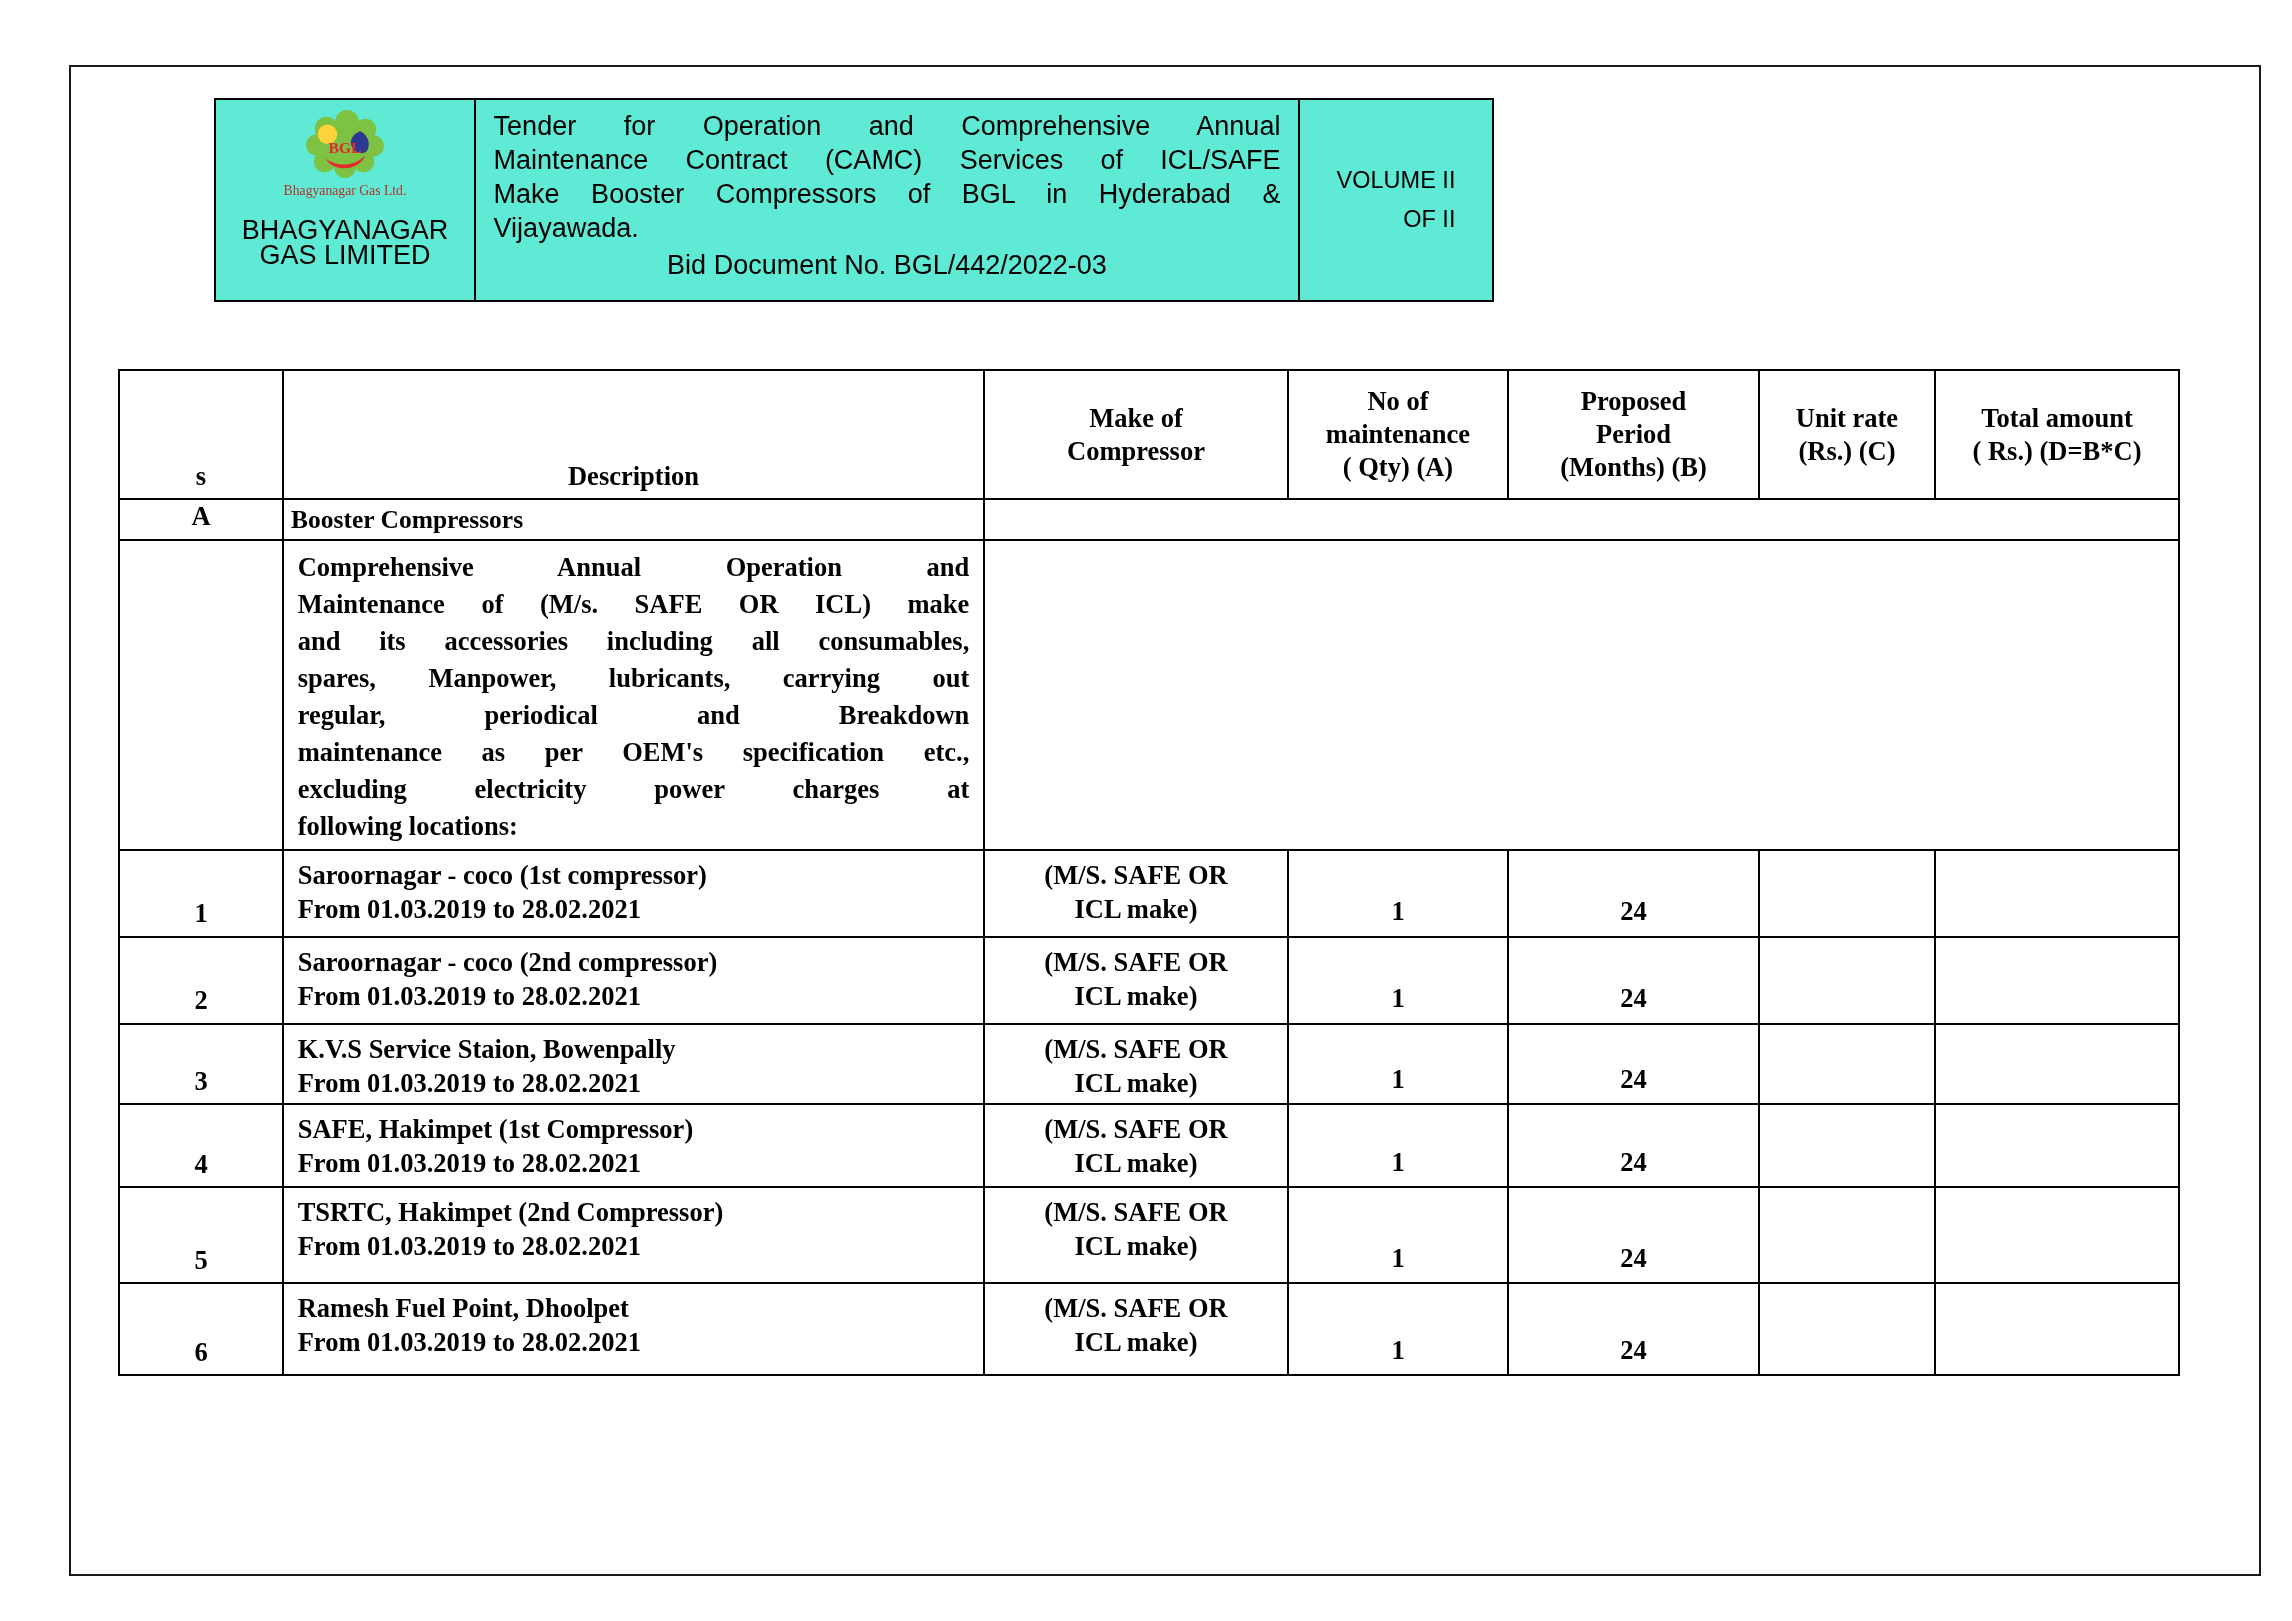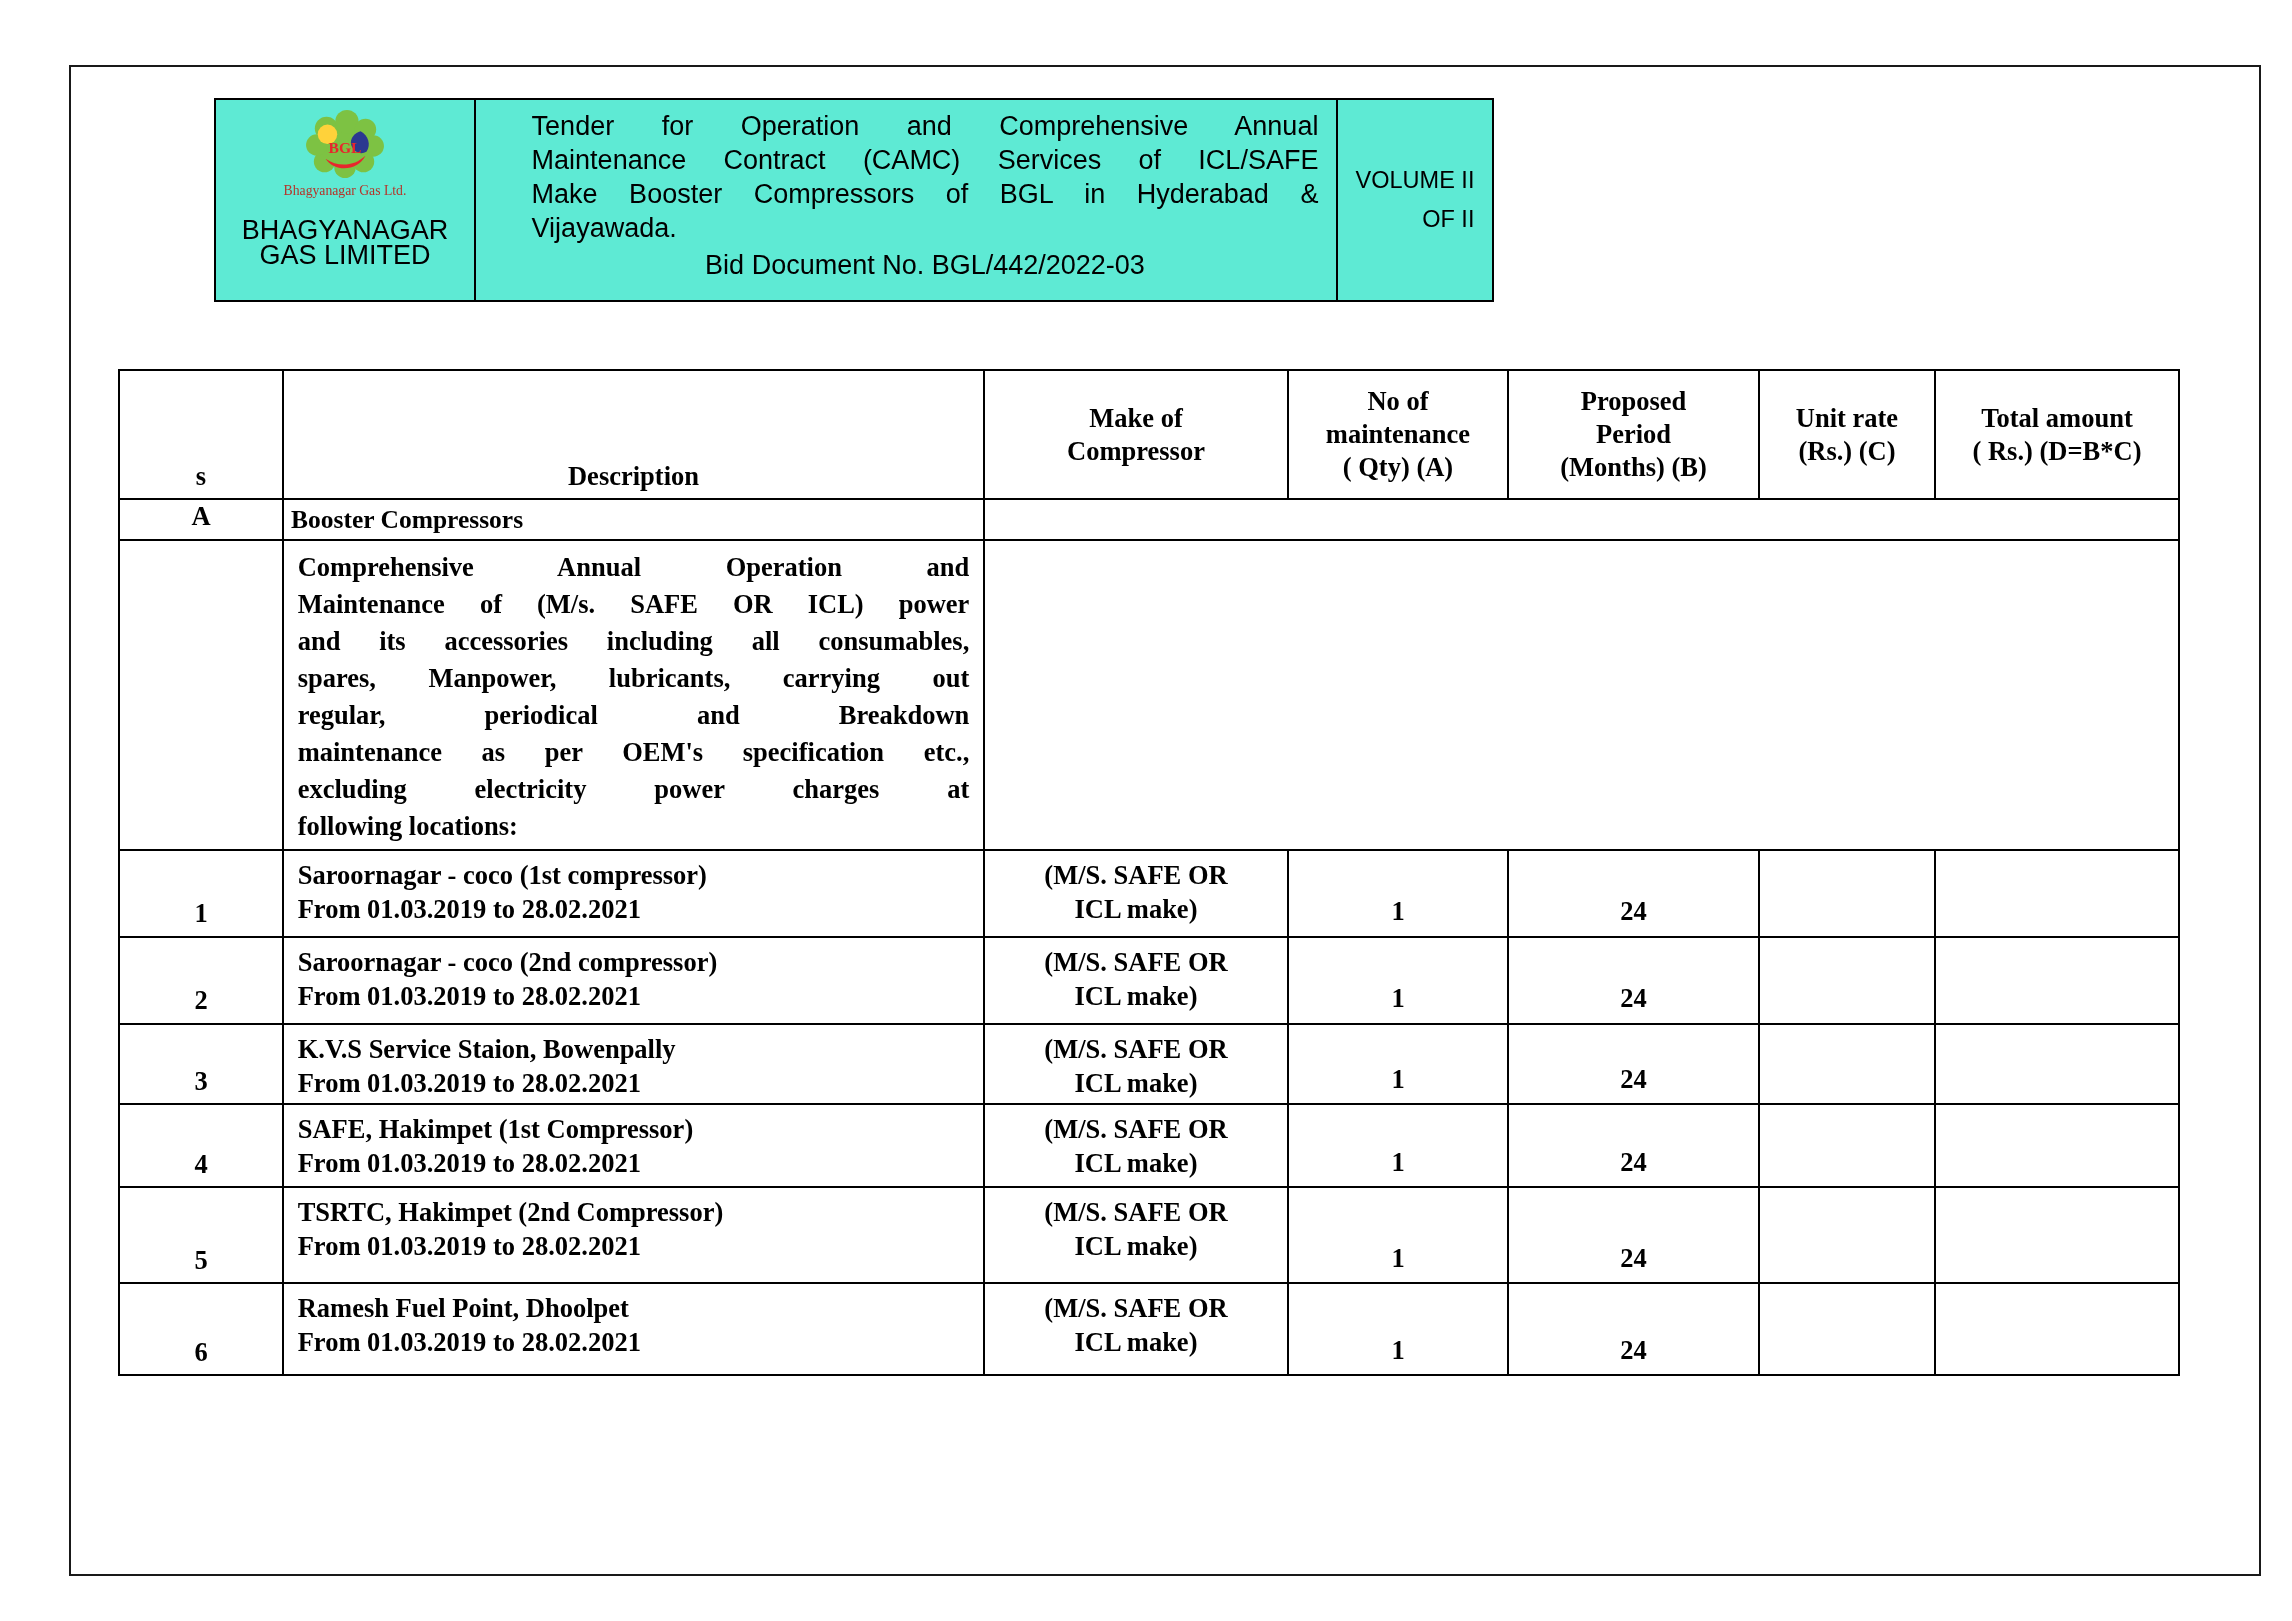--- a/index.html
+++ b/index.html
@@ -24,21 +24,21 @@
     padding: 7.8px 3.9px 5.9px;
   }
   .logo-svg { display: block; }
   .org-small { font-size: 13.7px; color: #b5342a; margin-top: 1px; font-family: "Liberation Serif", serif; }
   .org-name {
     font-family: "Liberation Sans", sans-serif; font-size: 27px; line-height: 25.5px;
     text-align: center; margin-top: 19px;
   }
   .title-cell {
     width: 824px; border-right: 2px solid #000; padding: 8.8px 17.6px 3.9px;
-    font-family: "Liberation Sans", sans-serif; font-size: 27px; line-height: 34px; margin-left: 38px;
+    font-family: "Liberation Sans", sans-serif; font-size: 27px; line-height: 34px;
   }
   .title-line { text-align: justify; text-align-last: justify; }
   .title-line.last-line { text-align-last: left; }
   .bid-line { text-align: center; margin-top: 2.9px; }
   .volume-cell {
     flex: 1; display: flex; align-items: center; justify-content: center;
     text-align: right; font-family: "Liberation Sans", sans-serif;
     font-size: 23.5px; line-height: 39px; white-space: pre-line;
   }
 
@@ -141,21 +141,21 @@
     <tr class="row-a">
       <td class="sno-cell">A</td>
       <td class="section-label">Booster Compressors</td>
       <td colspan="5" class="blank-cell"></td>
     </tr>
 
     <tr class="row-intro">
       <td class="blank-cell"></td>
       <td class="intro-cell">
         <div class="jline">Comprehensive Annual Operation and</div>
-        <div class="jline">Maintenance of (M/s. SAFE OR ICL) power</div>
+        <div class="jline">Maintenance of (M/s. SAFE OR ICL) make</div>
         <div class="jline">and its accessories including all consumables,</div>
         <div class="jline">spares, Manpower, lubricants, carrying out</div>
         <div class="jline">regular, periodical and Breakdown</div>
         <div class="jline">maintenance as per OEM's specification etc.,</div>
         <div class="jline">excluding electricity power charges at</div>
         <div class="jline last-line">following locations:</div>
       </td>
       <td colspan="5" class="blank-cell"></td>
     </tr>
 

